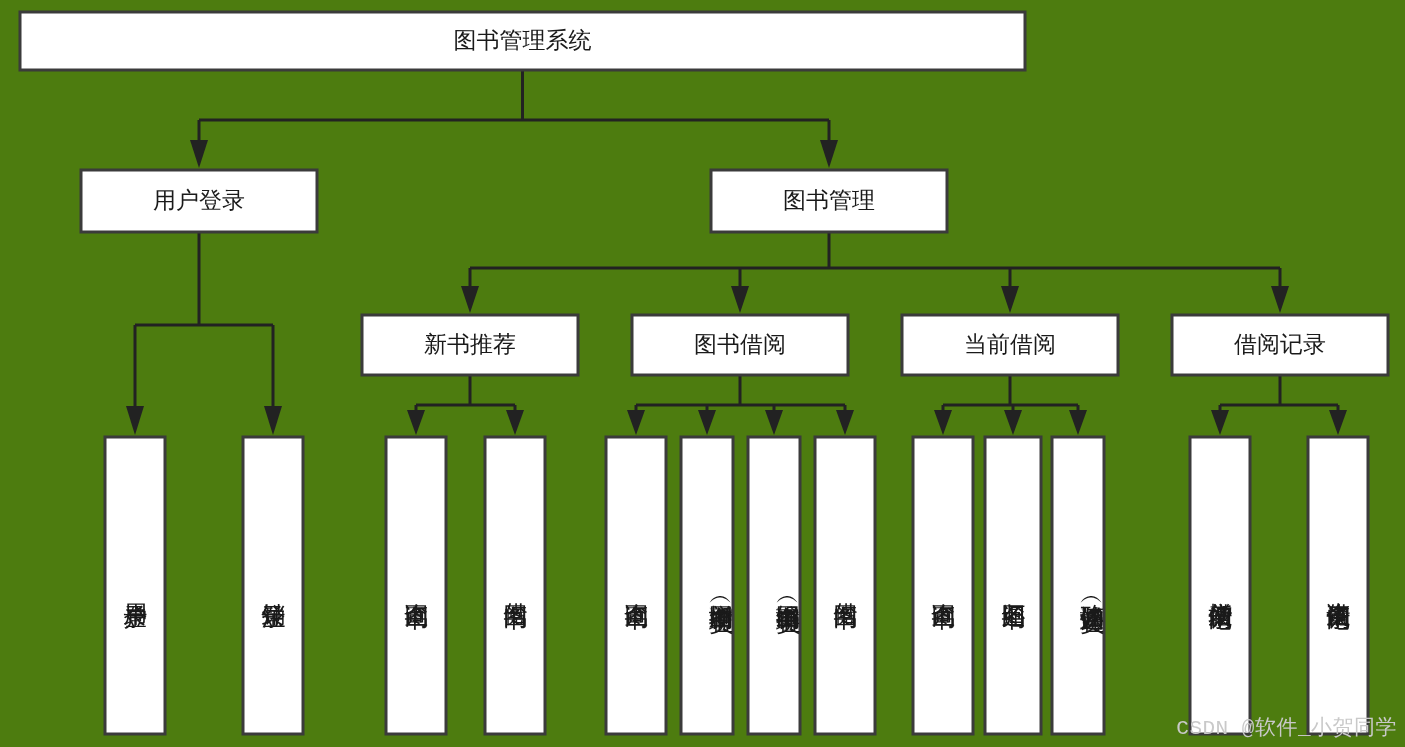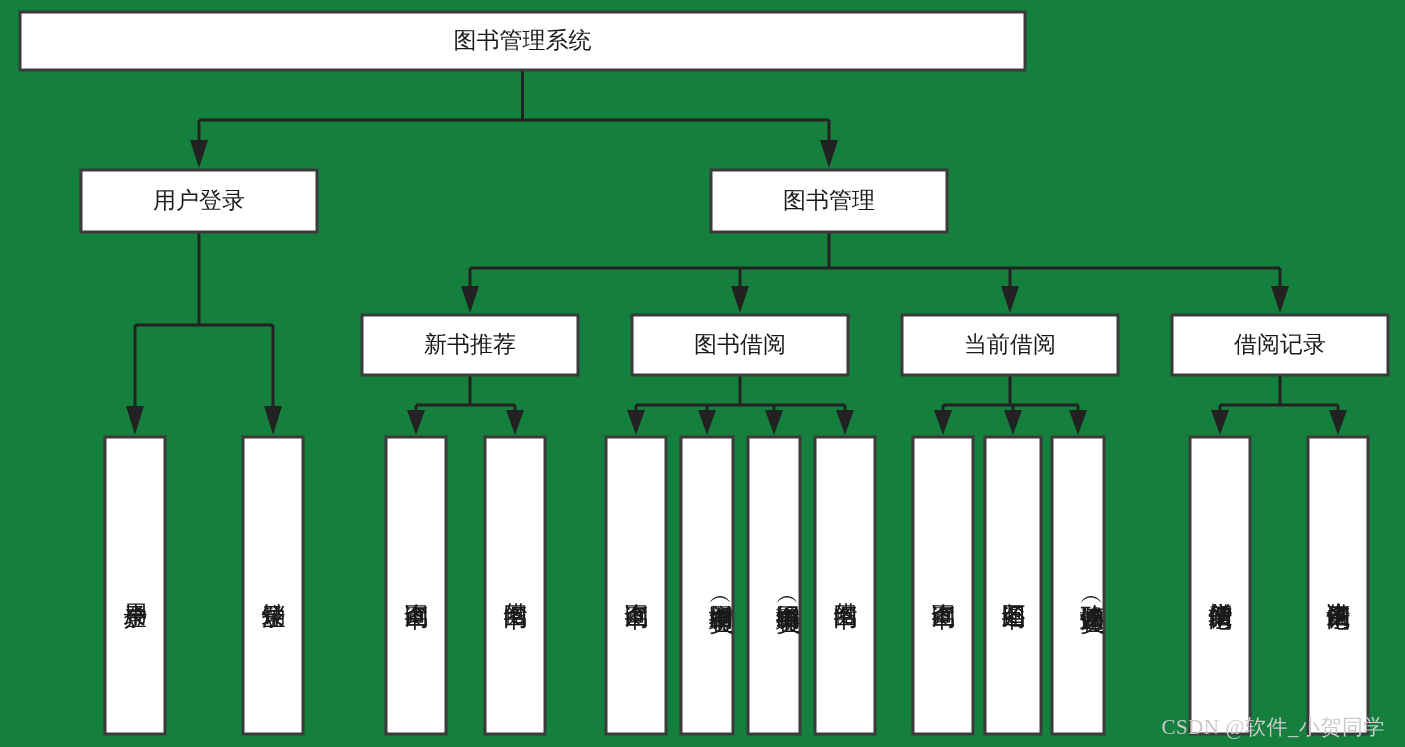--- a/index.html
+++ b/index.html
@@ -7,21 +7,21 @@
     padding: 0;
     background: #ffffff;
   }
   body {
     font-family: "Liberation Sans", "DejaVu Sans", sans-serif;
   }
   #diagram-root {
     position: relative;
     width: 1405px;
     height: 747px;
-    background: #15803d;
+    background: #4d7c0f;
     overflow: hidden;
   }
   svg.diagram-canvas {
     position: absolute;
     left: 0;
     top: 0;
     width: 1405px;
     height: 747px;
     display: block;
   }
@@ -58,23 +58,23 @@
     letter-spacing: 1px;
     display: flex;
     align-items: center;
     justify-content: center;
     text-align: center;
     white-space: nowrap;
     pointer-events: none;
   }
   .watermark {
     position: absolute;
-    right: 20px;
+    right: 8px;
     bottom: 6px;
-    font-family: Liberation Serif, serif;
+    font-family: Liberation Mono, monospace;
     font-size: 21px;
     color: #c9c9c9;
     white-space: nowrap;
     letter-spacing: 0.5px;
   }
 </style>
 </head>
 <body>
 
 <div id="diagram-root">

